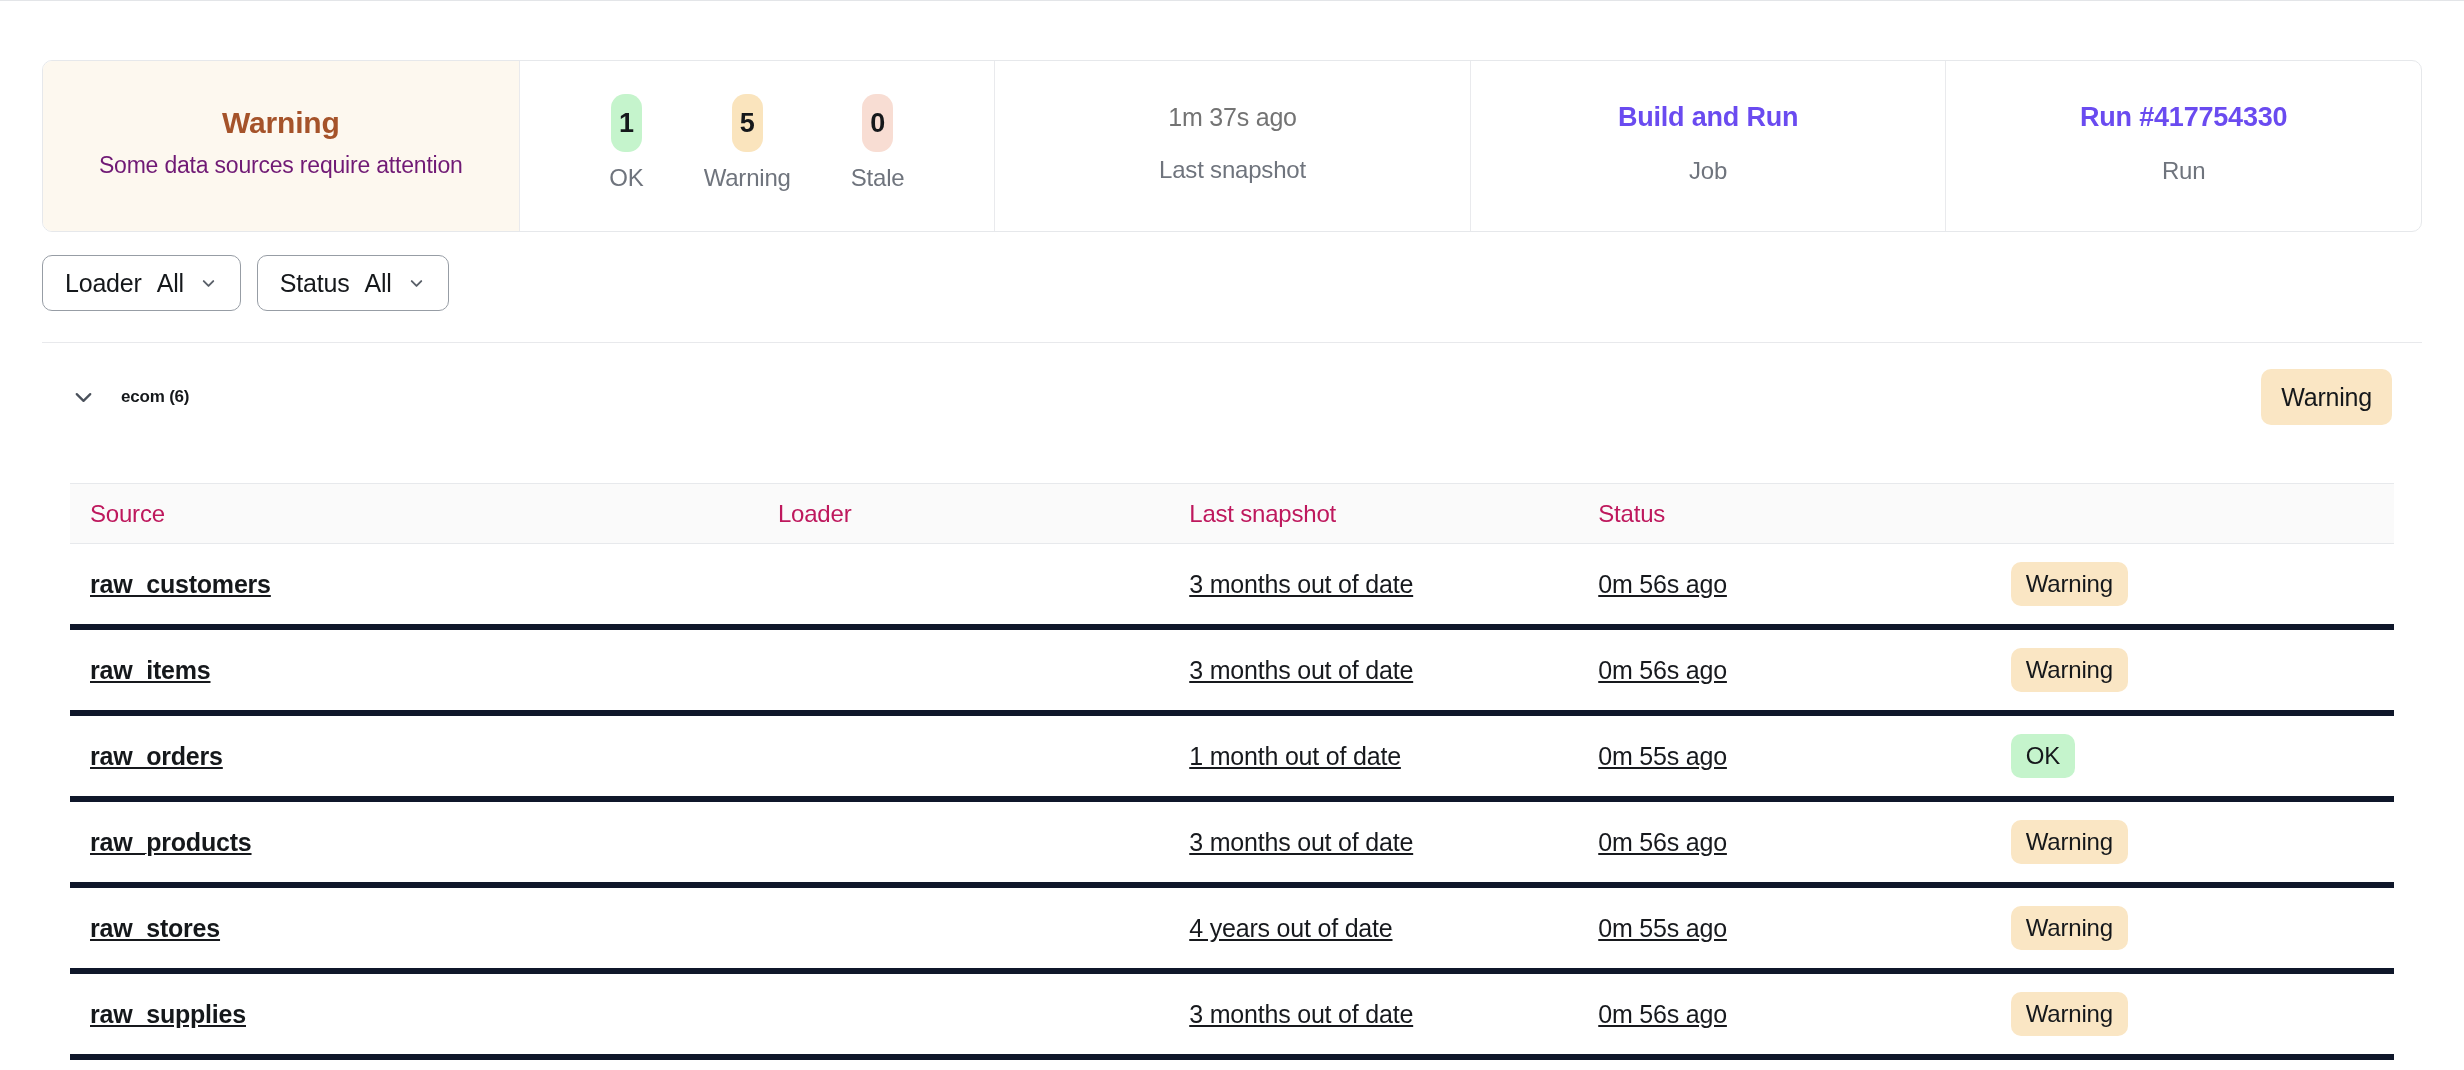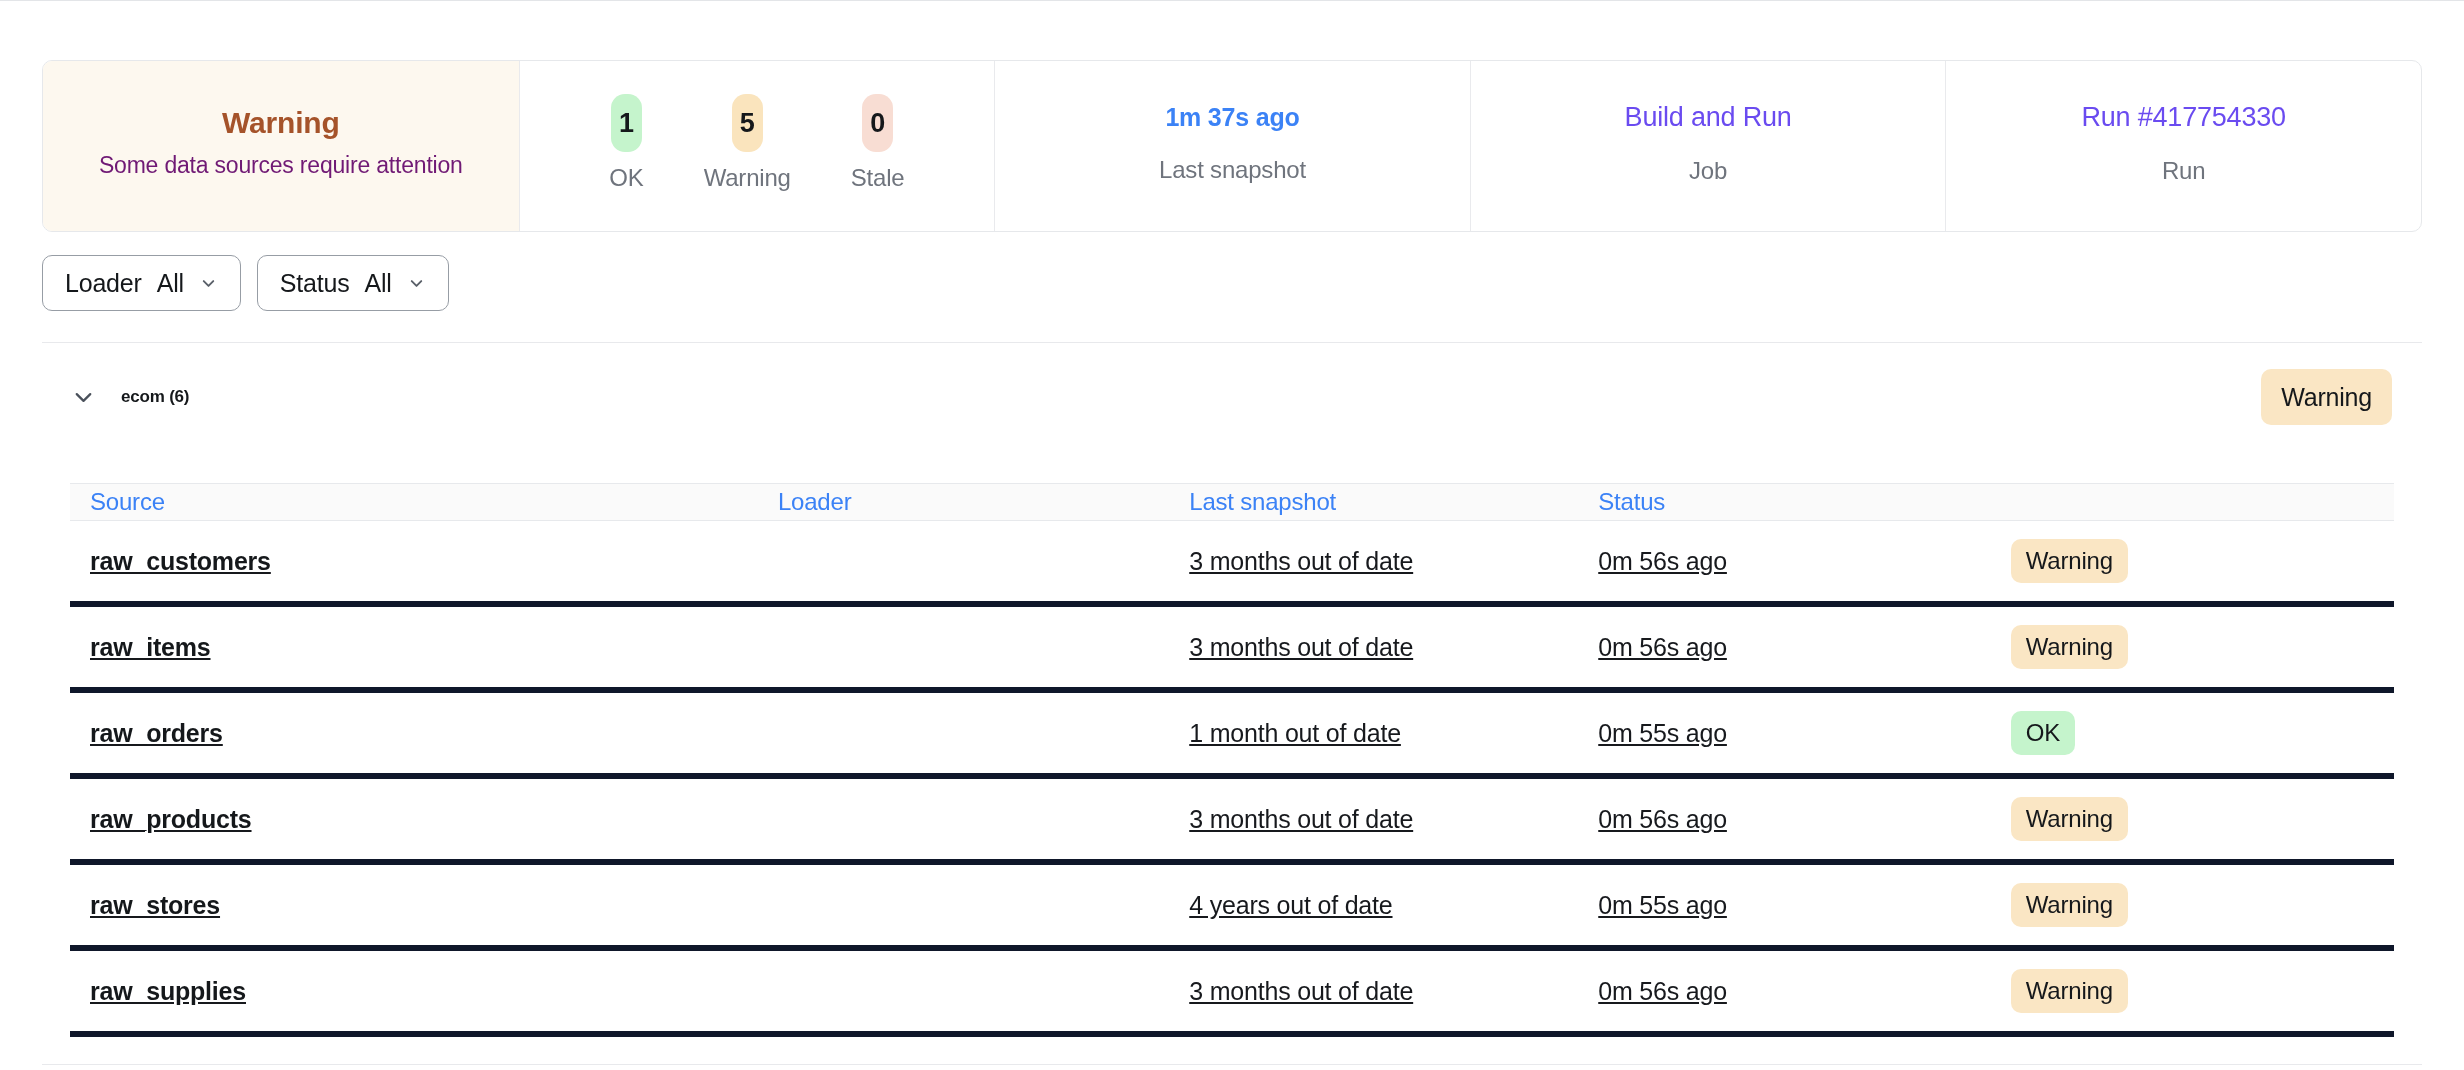--- a/index.html
+++ b/index.html
@@ -31,22 +31,22 @@
   .stat { display:flex; flex-direction:column; align-items:center; }
   .pill {
     width:31px; height:58px; border-radius:14px;
     display:flex; align-items:center; justify-content:center;
     font-size:27px; font-weight:600; color:#15181b; margin-bottom:12px;
   }
   .pill-ok { background:#c5f4cc; }
   .pill-warn { background:#fae4bd; }
   .pill-stale { background:#f8ddd3; }
   .stat-label { font-size:24px; color:#6f747d; }
-  .sum-value { font-size:25px; font-weight:700; color:#3b82f6; }
-  .sum-link { font-size:27px; font-weight:400; color:#6a4bf0; cursor:pointer; }
+  .sum-value { font-size:25px; font-weight:400; color:#737373; }
+  .sum-link { font-size:27px; font-weight:700; color:#6a4bf0; cursor:pointer; }
   .sum-label { font-size:24px; color:#6f747d; margin-top:24px; }
 
   
   .filters { margin-top:23px; display:flex; gap:16px; }
   .filter-btn {
     height:56px; padding:0 22px; background:#fff;
     border:1.5px solid #979da5; border-radius:10px;
     display:inline-flex; align-items:center; gap:15px;
     font-family:inherit; font-size:25px; font-weight:500; color:#15181b;
     letter-spacing:-0.2px; cursor:pointer;
@@ -73,23 +73,23 @@
 
   
   .table { margin:58px 28px 0 28px; }
   .grid-row {
     display:grid;
     grid-template-columns:29.6% 17.7% 17.6% 17.75% 1fr;
     align-items:center;
   }
   .grid-row > div { padding-left:20px; }
   .thead {
-    height:38px; background:#fafafa;
+    height:61px; background:#fafafa;
     border-top:1px solid #e7e9ec; border-bottom:1px solid #e7e9ec;
-    font-size:24px; color:#3b82f6;
+    font-size:24px; color:#be185d;
   }
   .trow { height:86px; border-bottom:6px solid #0f172a; font-size:25px; color:#17191d;text-decoration:underline; }
   .src { font-weight:600; color:#15181b; }
 
   .bottom-divider { border:none; border-top:1px solid #e8e9ec; margin-top:27px; }
 </style>
 </head>
 <body>
 
 <div class="page">

